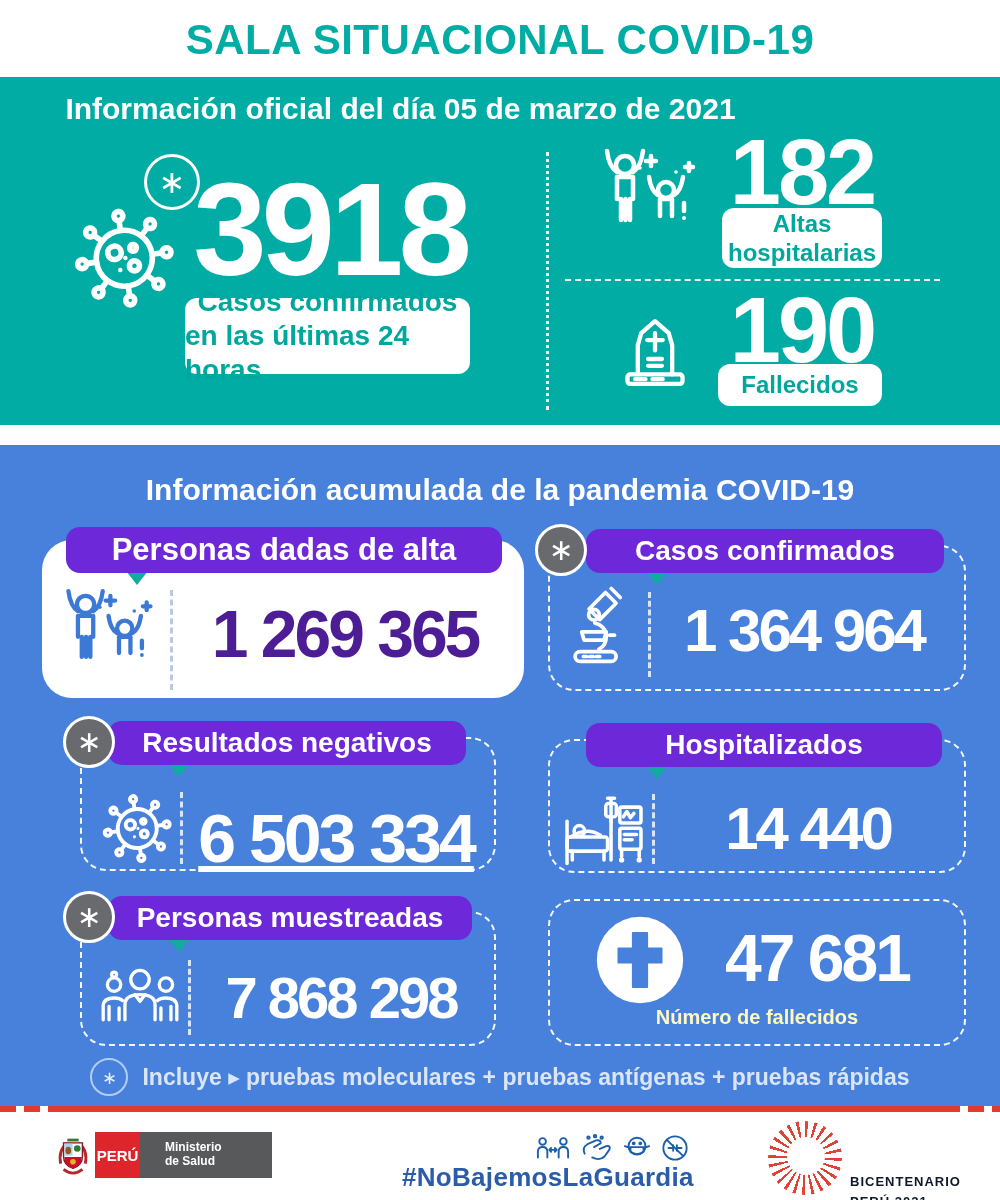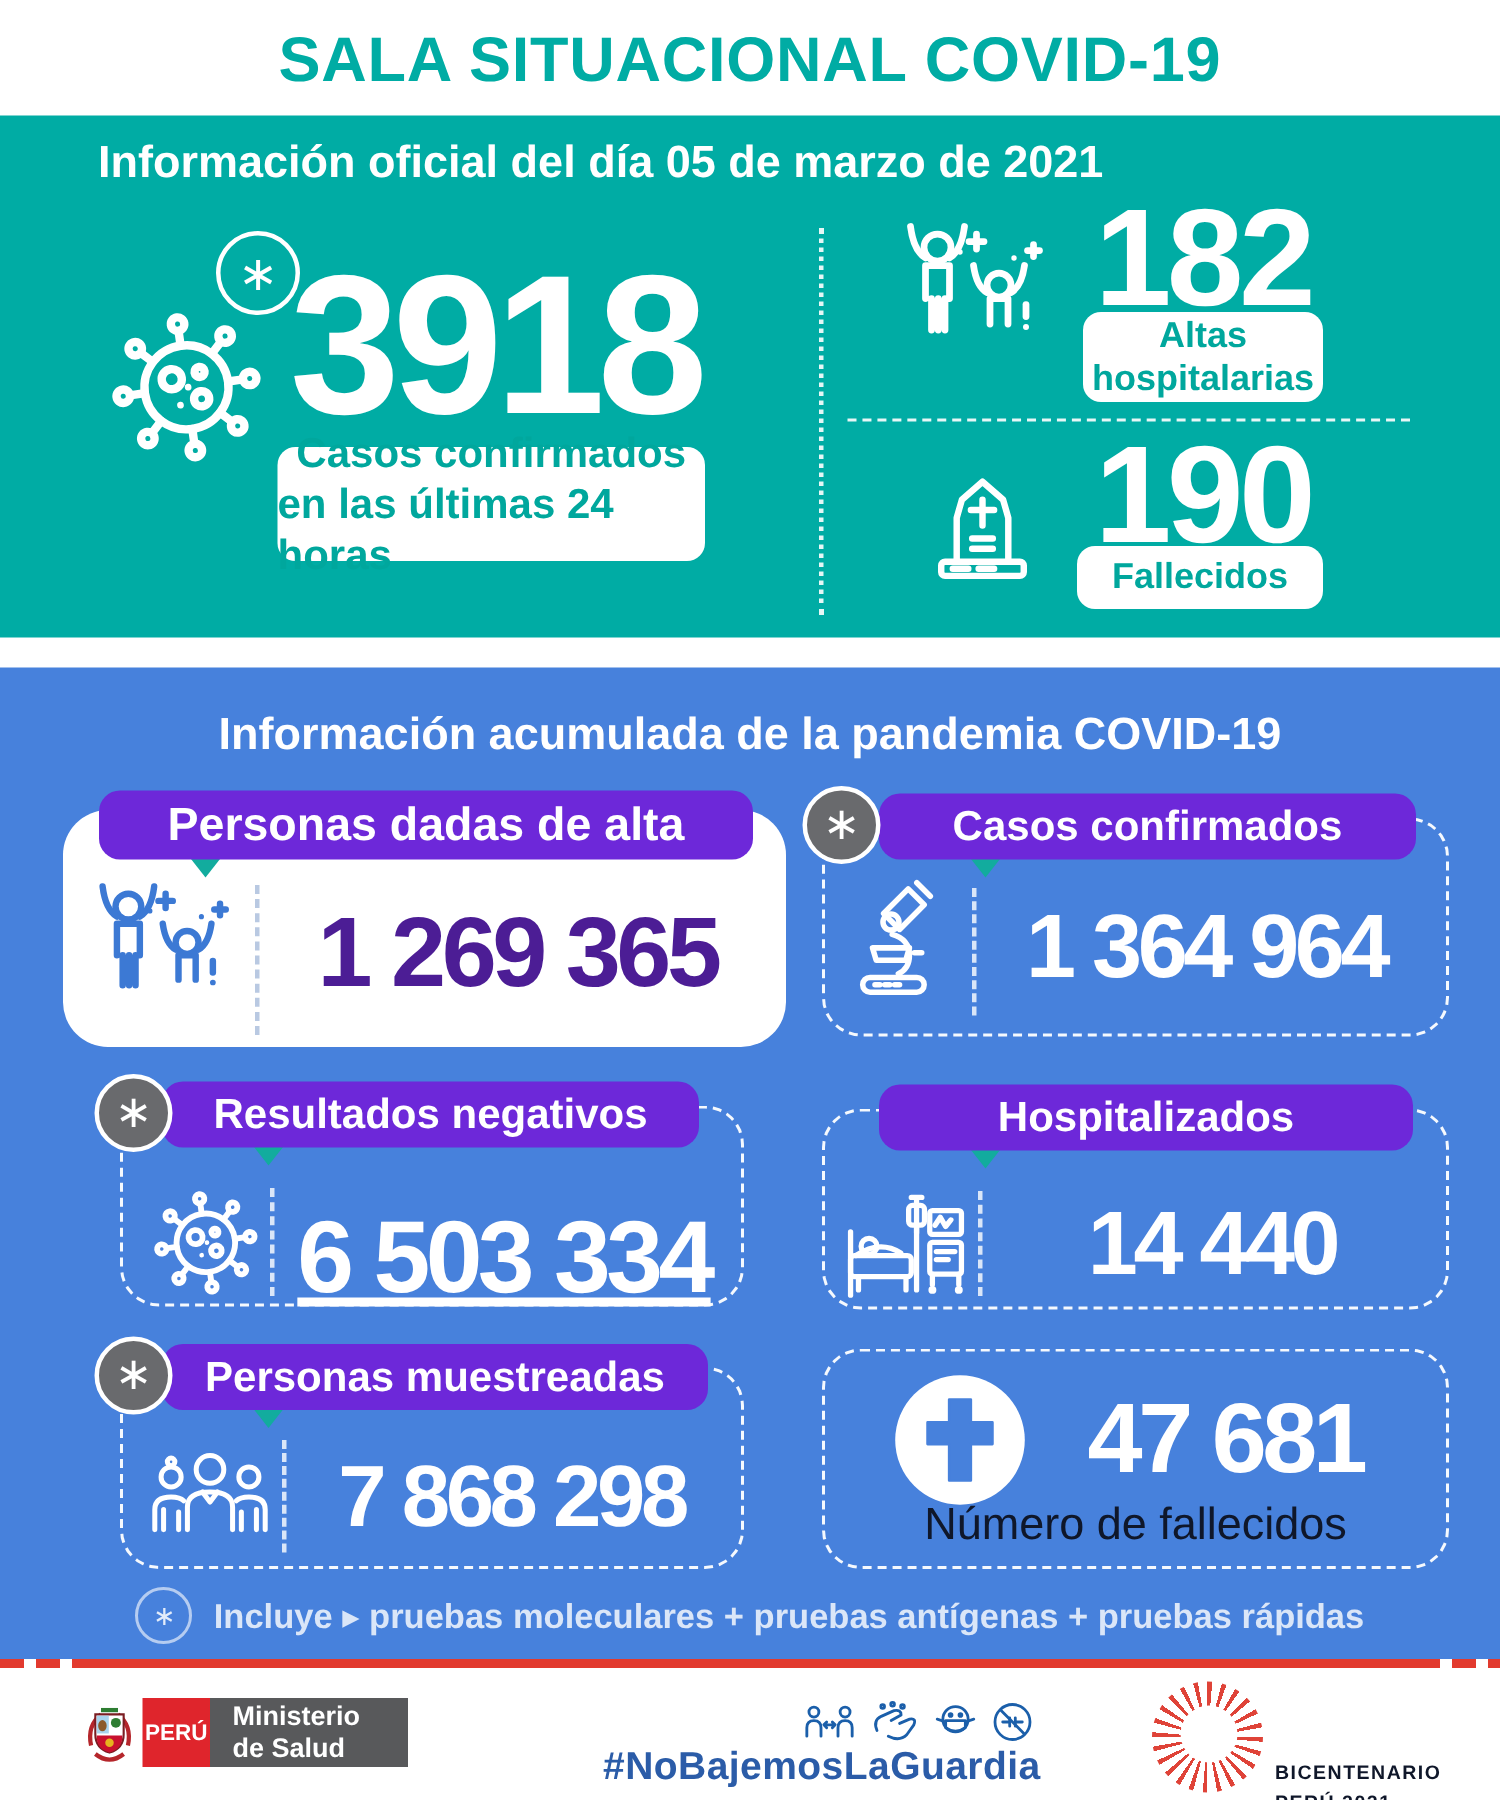--- a/index.html
+++ b/index.html
@@ -41,42 +41,42 @@
   .pill-pointer{position:absolute;width:0;height:0;border:11px solid transparent;
     border-top:14px solid #12ac9e;border-bottom:0;z-index:2;}
   .vdash{position:absolute;border-left:3px dashed rgba(255,255,255,.8);}
   .vdash-blue{position:absolute;border-left:3px dashed #b9c9e2;}
   .num{position:absolute;display:flex;align-items:center;justify-content:center;
     font-weight:700;color:#ffffff;letter-spacing:-3px;white-space:nowrap;}
   .num-blue{color:#4c1d95;}
   .icon{position:absolute;color:#fff;}
   .icon-blue{color:#3c79d4;}
   .deaths-label{position:absolute;display:flex;align-items:center;justify-content:center;
-    color:#0f172a;font-size:30px;font-weight:400;}
+    color:#fef9c3;font-size:20px;font-weight:700;}
   .footnote{position:absolute;left:0;top:610px;width:1000px;height:44px;
     display:flex;align-items:center;justify-content:center;gap:14px;}
   .footnote-circle{width:34px;height:34px;border:2px solid rgba(255,255,255,.6);
     border-radius:50%;display:flex;align-items:center;justify-content:center;
     color:rgba(255,255,255,.85);font-size:18px;font-family:"DejaVu Sans",sans-serif;}
   .footnote-text{color:rgba(255,255,255,.8);font-size:23px;font-weight:600;}
 
   
   .redline{position:absolute;left:0;top:1106px;width:1000px;height:6px;
     background:
       repeating-linear-gradient(90deg,#e23a2e 0 16px,transparent 16px 24px) 0 0/56px 100% no-repeat,
       repeating-linear-gradient(90deg,#e23a2e 0 16px,transparent 16px 24px) 100% 0/56px 100% no-repeat,
       linear-gradient(#e23a2e,#e23a2e) 56px 0/888px 100% no-repeat;}
 
   
   .footer{position:absolute;left:0;top:1112px;width:1000px;height:88px;background:#fff;}
   .peru-box{position:absolute;left:95px;top:20px;width:45px;height:46px;background:#df252c;
     display:flex;align-items:center;justify-content:center;color:#fff;font-weight:800;font-size:15px;}
   .minsa-box{position:absolute;left:140px;top:20px;width:132px;height:46px;background:#58595b;
-    display:flex;flex-direction:column;justify-content:center;padding-left:15px;box-sizing:border-box;
-    color:#fff;font-size:18px;font-weight:600;line-height:1.15;}
+    display:flex;flex-direction:column;justify-content:center;padding-left:25px;box-sizing:border-box;
+    color:#fff;font-size:12px;font-weight:600;line-height:1.15;}
   .campaign{position:absolute;left:402px;top:12px;width:124px;height:46px;}
   .campaign .l1{position:absolute;left:8px;top:2px;width:108px;text-align:center;
     color:#00a79b;font-size:12.5px;font-weight:800;letter-spacing:.2px;}
   .campaign .l2{position:absolute;left:8px;top:15px;width:108px;text-align:center;
     color:#1b5faa;font-size:23px;font-weight:800;letter-spacing:.5px;}
   .campaign .bracket{position:absolute;top:4px;width:6px;height:32px;border:3px solid #233f6b;}
   .campaign .br-l{left:0;border-right:none;}
   .campaign .br-r{right:0;border-left:none;}
   .campaign .underline{position:absolute;left:0;top:44px;width:124px;height:4px;background:#8a8c8e;}
   .health-icons{position:absolute;left:536px;top:22px;display:flex;gap:9px;color:#1b5faa;}

